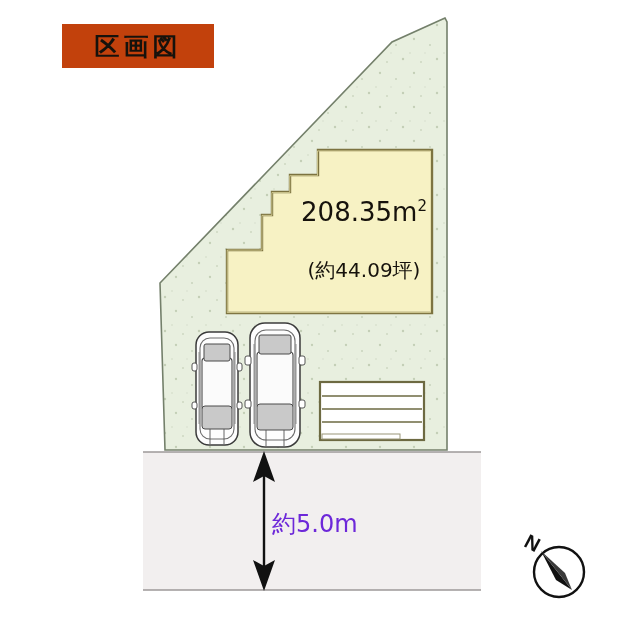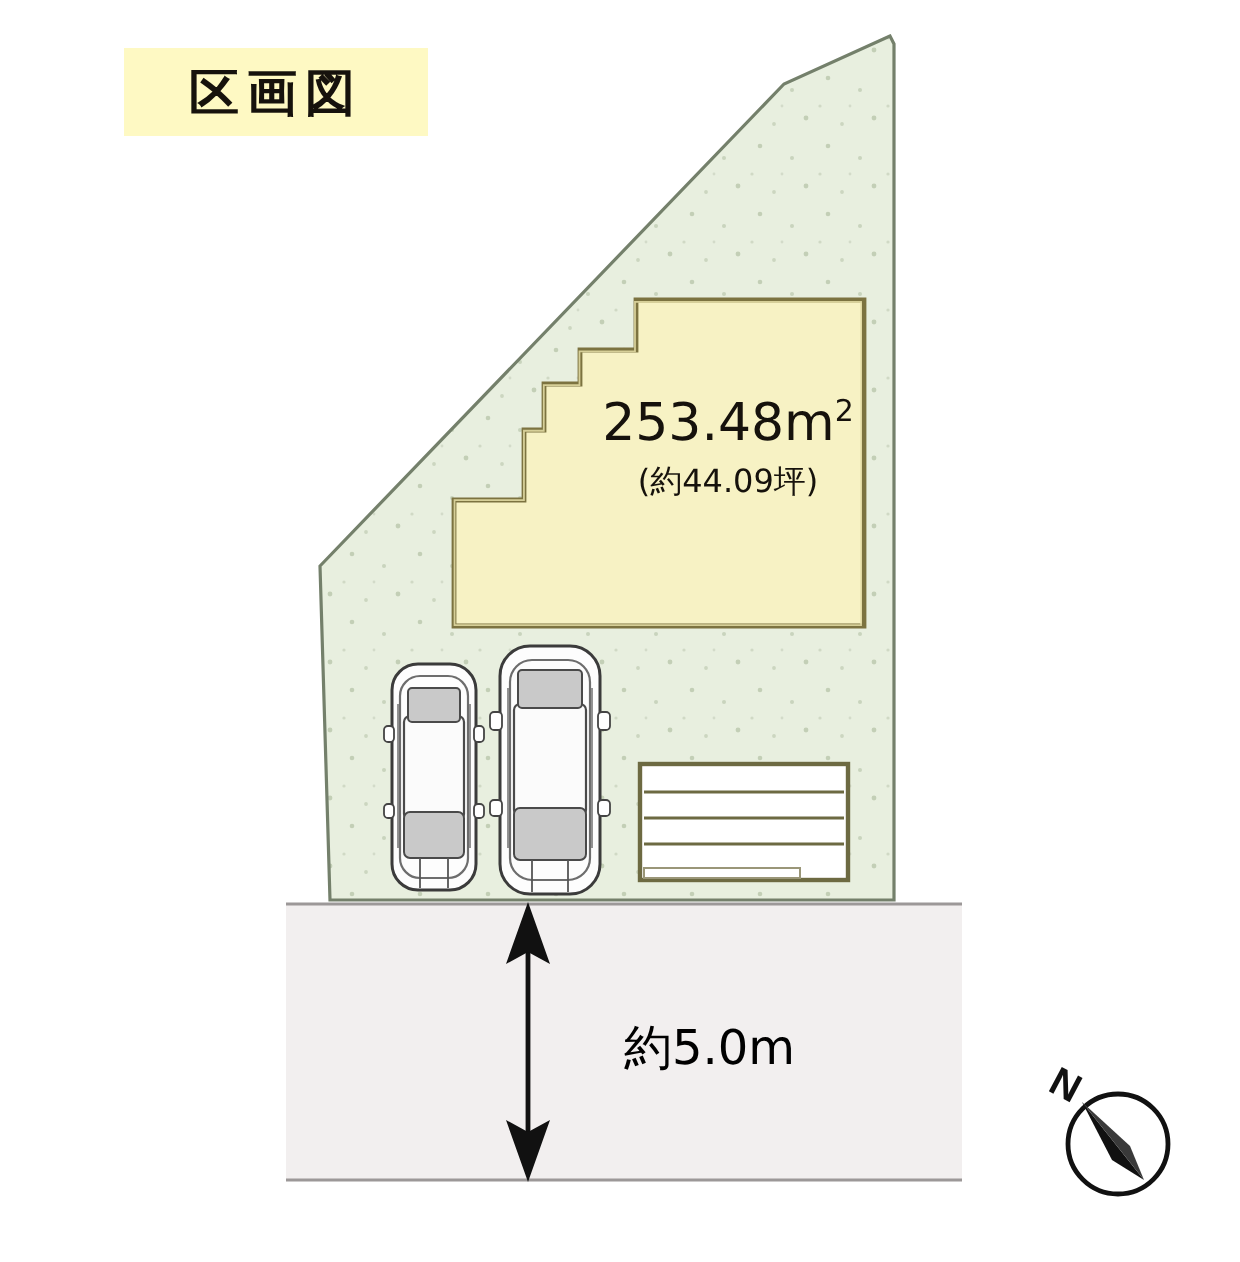--- a/index.html
+++ b/index.html
@@ -10,21 +10,21 @@
     overflow:hidden;
     position:relative;
   }
   #stage{position:absolute;left:0;top:0;width:620px;height:631px;}
 
   
   .title-chip{
     position:absolute;
     left:62px;top:24px;
     width:152px;height:44px;
-    background:#fef9c3;
+    background:#c2410c;
     display:flex;align-items:center;justify-content:center;
     letter-spacing:4px;
     font-size:25px;
     font-weight:700;
     color:#16120c;
     font-family:"DejaVu Sans","Liberation Sans",sans-serif;
   }
 
   
   svg#plan{position:absolute;left:0;top:0;width:620px;height:631px;}
@@ -35,31 +35,30 @@
     left:284px;top:196px;
     width:160px;
     text-align:center;
     color:#16120c;
     font-family:"DejaVu Sans","Liberation Sans",sans-serif;
     pointer-events:none;
   }
   .land-text .l1{font-size:27px;letter-spacing:1px;line-height:1.28;}
   .land-text .l2{font-size:26px;letter-spacing:0px;line-height:1.3;white-space:nowrap;}
   .land-text .l2 .sup{font-size:15px;vertical-align:super;}
-  .land-text .l3{font-size:16px;line-height:1.35;white-space:nowrap;}
+  .land-text .l3{font-size:20px;line-height:1.35;white-space:nowrap;margin-top:27px;}
 
   
   .road-dim{
     position:absolute;
     left:272px;top:508px;
     font-size:24px;
-    color:#000000;
+    color:#6d28d9;
     font-family:"DejaVu Sans","Liberation Sans",sans-serif;
     white-space:nowrap;
-    margin-left:40px;
   }
 
   
   .compass-n{
     position:absolute;
     left:525px;top:532px;
     font-size:20px;font-weight:700;
     color:#111;
     transform:rotate(28deg);
     transform-origin:50% 50%;
@@ -168,21 +167,21 @@
 
     <g>
       <circle cx="559" cy="572" r="25" fill="#ffffff" stroke="#111" stroke-width="2.4"></circle>
       <polygon points="541,551 572,590 556,580" fill="#111"></polygon>
       <polygon points="541,551 572,590 565,573" fill="#3a3a3a"></polygon>
     </g>
 
   </svg>
 
   <div class="land-text">
-    <div class="l2"><span>253.48</span><span>m</span><span class="sup">2</span></div>
+    <div class="l2"><span>208.35</span><span>m</span><span class="sup">2</span></div>
     <div class="l3">(約44.09坪)</div>
   </div>
 
   <div class="road-dim">約5.0m</div>
 
   <div class="compass-n">N</div>
 
 </div>
 
 </body></html>

